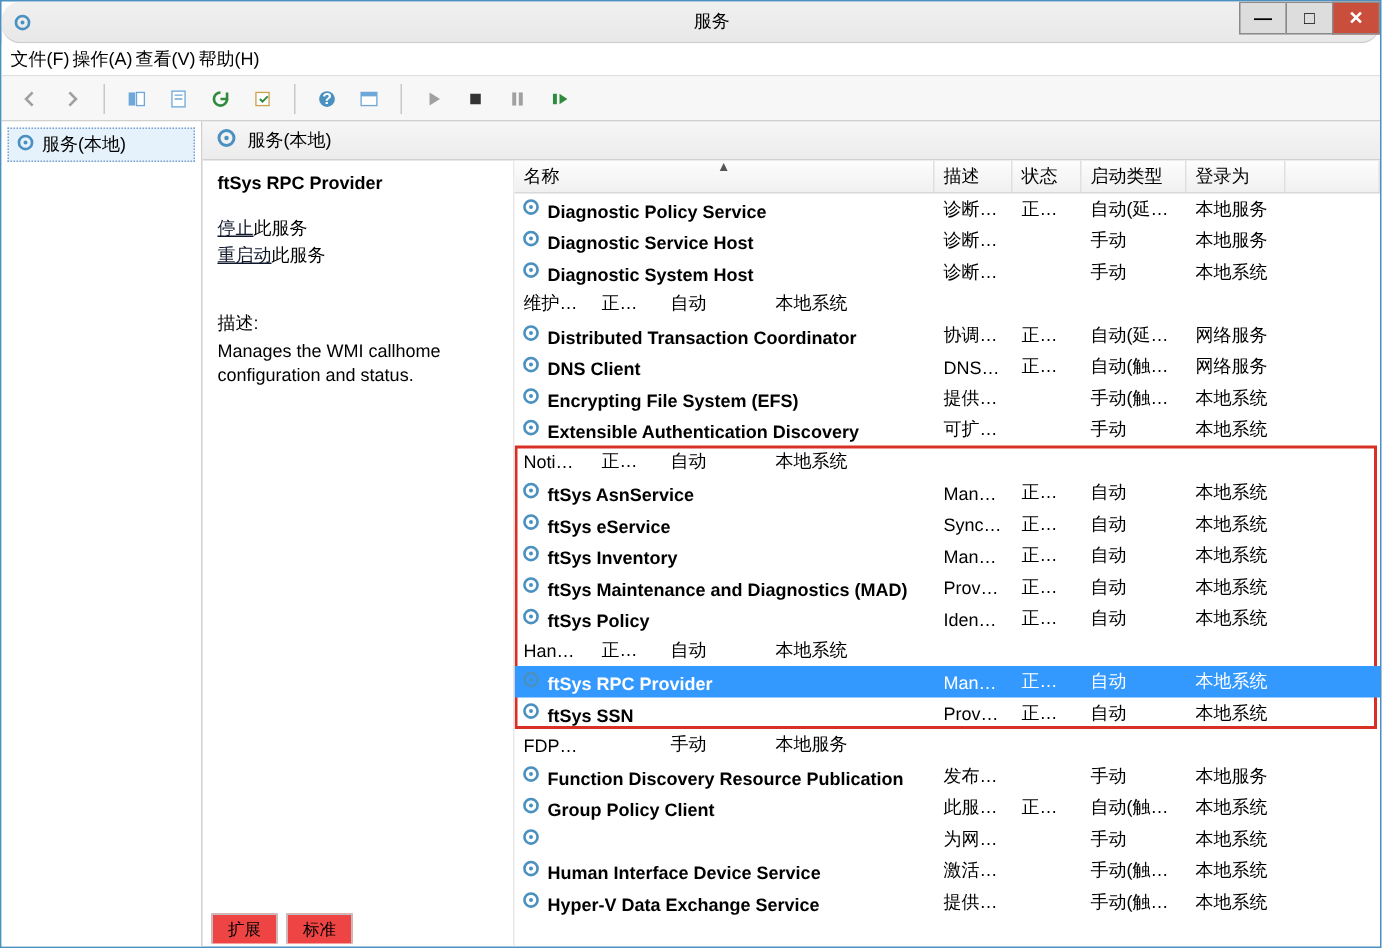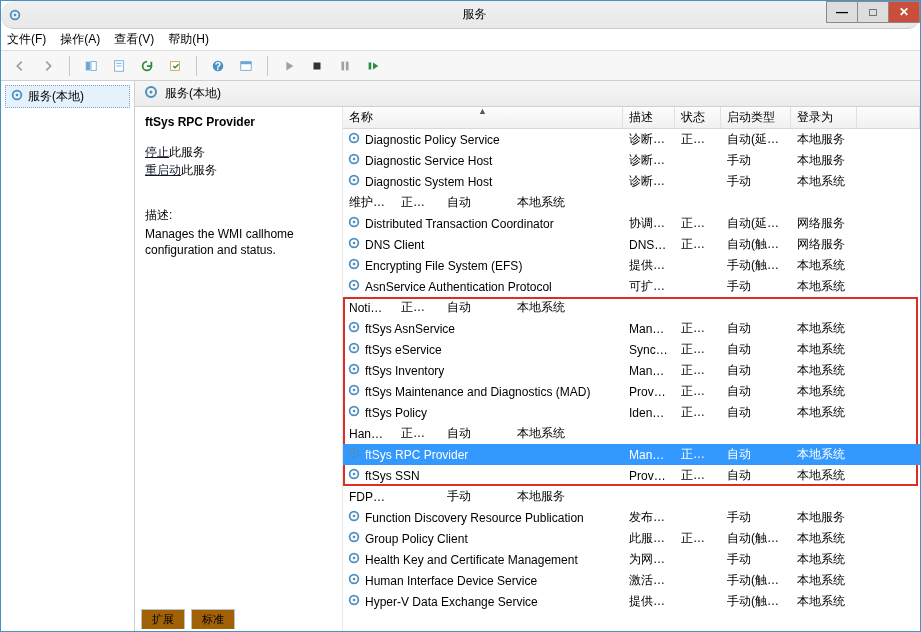--- a/index.html
+++ b/index.html
@@ -4,21 +4,21 @@
 <style>
   * { box-sizing: border-box; margin: 0; padding: 0; font-family: "Segoe UI", Tahoma, Arial, sans-serif; font-size: 12px; }
   body { background: #fff; overflow: hidden; }
   .window { width: 921px; height: 632px; border: 1px solid #4a90c0; background: #fff; position: relative; overflow: hidden; }
   .titlebar { height: 28px; background: linear-gradient(#f0f0f0,#e8e8e8); display: flex; align-items: center; border-bottom: 1px solid #ccc; border-radius: 13px; }
   .title-icon { width: 16px; height: 16px; margin: 0 6px; display: inline-flex; align-items: center; justify-content: center; color: #3a78b5; }
   .title-text { flex: 0 0 auto; font-size: 12px; color: #000; margin-left: auto; margin-right: auto; }
   .win-controls { display: flex; position: absolute; right: 0; top: 0; }
   .win-btn { width: 32px; height: 22px; border: 1px solid #8a8a8a; background: #ddd; display: flex; align-items: center; justify-content: center; font-size: 12px; font-weight: bold; margin-left: -1px; }
   .win-btn.close { background: #c94f3c; color: #fff; }
-  .menubar { height: 22px; background: #fff; border-bottom: 1px solid #e0e0e0; display: flex; align-items: center; padding: 0 6px; gap: 14px; }
+  .menubar { height: 22px; background: #fff; border-bottom: 1px solid #e0e0e0; display: flex; align-items: center; padding: 0 6px; gap: 2px; }
   .menubar span { font-size: 12px; }
   .toolbar { height: 30px; background: #f7f7f7; border-bottom: 1px solid #d0d0d0; display: flex; align-items: center; padding: 0 8px; gap: 6px; }
   .tb-sep { width: 1px; height: 20px; background: #c8c8c8; margin: 0 4px; }
   .tb-btn { width: 22px; height: 22px; display: inline-flex; align-items: center; justify-content: center; color: #3a78b5; border: 1px solid transparent; }
   .tb-btn.disabled { color: #a0a0a0; }
   .content { display: flex; height: calc(100% - 28px - 22px - 30px); }
   .tree-pane { width: 134px; border-right: 1px solid #d0d0d0; background: #fff; padding: 4px; }
   .tree-item { display: flex; align-items: center; gap: 4px; padding: 2px 4px; border: 1px dotted transparent; }
   .tree-item.sel { background: #e5f1fb; border-color: #7da2ce; }
   .detail-pane { flex: 1; display: flex; flex-direction: column; overflow: hidden; }
@@ -36,27 +36,27 @@
   .sort-ind { position: absolute; left: 50%; top: -1px; transform: translateX(-50%); font-size: 9px; color: #555; }
   .c-name { width: 280px; }
   .c-desc { width: 52px; }
   .c-status { width: 46px; }
   .c-start { width: 70px; }
   .c-logon { width: 66px; }
   .c-pad { flex: 1; }
   .list-body { flex: 1; overflow-y: scroll; position: relative; }
   .row { display: flex; height: 21px; align-items: center; position: relative; }
   .row.sel { background: #3399ff; color: #fff; }
-  .row .c-name { display: flex; align-items: center; gap: 4px; padding-left: 4px; white-space: nowrap; overflow: hidden; }
+  .row .c-name { display: flex; align-items: flex-end; gap: 4px; padding-left: 4px; white-space: nowrap; overflow: hidden; font-weight: bold; }
   .row .c-desc, .row .c-status, .row .c-start, .row .c-logon { padding: 0 6px; white-space: nowrap; overflow: hidden; text-overflow: ellipsis; }
   .gear { width: 14px; height: 14px; flex-shrink: 0; }
   .highlight-box { position: absolute; border: 2px solid #d93025; pointer-events: none; left: 0; right: 2px; }
   .highlight-box.hb1 { top: 168px; height: 189px; }
   .tabs { position: absolute; bottom: 2px; left: 140px; display: flex; gap: 6px; }
-  .tab { padding: 2px 10px; border: 1px solid #c0c0c0; border-bottom: none; background: #a16207; font-size: 11px; }
+  .tab { padding: 2px 10px; border: 1px solid #c0c0c0; border-bottom: none; background: #ef4444; font-size: 11px; }
   
   .svg-icon { width: 14px; height: 14px; }
   
   .list-body::-webkit-scrollbar { width: 16px; }
   .list-body::-webkit-scrollbar-track { background: #f0f0f0; }
   .list-body::-webkit-scrollbar-thumb { background: #c0c0c0; border: 1px solid #a0a0a0; }
 </style>
 </head>
 <body>
 
@@ -293,21 +293,21 @@
                 <div class="c-status"></div>
                 <div class="c-start">手动(触发…</div>
                 <div class="c-logon">本地系统</div>
               </div>
               <div class="row">
                 <div class="c-name">
                   <span><svg class="gear" viewBox="0 0 16 16">
                       <circle cx="8" cy="8" r="5" fill="none" stroke="#4a90c0" stroke-width="2"></circle>
                       <circle cx="8" cy="8" r="1.5" fill="#4a90c0"></circle>
                     </svg></span>
-                  <span>AsnService Authentication Protocol</span>
+                  <span>Extensible Authentication Discovery</span>
                 </div>
                 <div class="c-desc">可扩…</div>
                 <div class="c-status"></div>
                 <div class="c-start">手动</div>
                 <div class="c-logon">本地系统</div>
               </div>
               <div class="row">
                 <div class="c-desc">Noti…</div>
                 <div class="c-status">正在…</div>
                 <div class="c-start">自动</div>
@@ -441,21 +441,20 @@
                 <div class="c-status">正在…</div>
                 <div class="c-start">自动(触发…</div>
                 <div class="c-logon">本地系统</div>
               </div>
               <div class="row">
                 <div class="c-name">
                   <span><svg class="gear" viewBox="0 0 16 16">
                       <circle cx="8" cy="8" r="5" fill="none" stroke="#4a90c0" stroke-width="2"></circle>
                       <circle cx="8" cy="8" r="1.5" fill="#4a90c0"></circle>
                     </svg></span>
-                  <span>Health Key and Certificate Management</span>
                 </div>
                 <div class="c-desc">为网…</div>
                 <div class="c-status"></div>
                 <div class="c-start">手动</div>
                 <div class="c-logon">本地系统</div>
               </div>
               <div class="row">
                 <div class="c-name">
                   <span><svg class="gear" viewBox="0 0 16 16">
                       <circle cx="8" cy="8" r="5" fill="none" stroke="#4a90c0" stroke-width="2"></circle>

